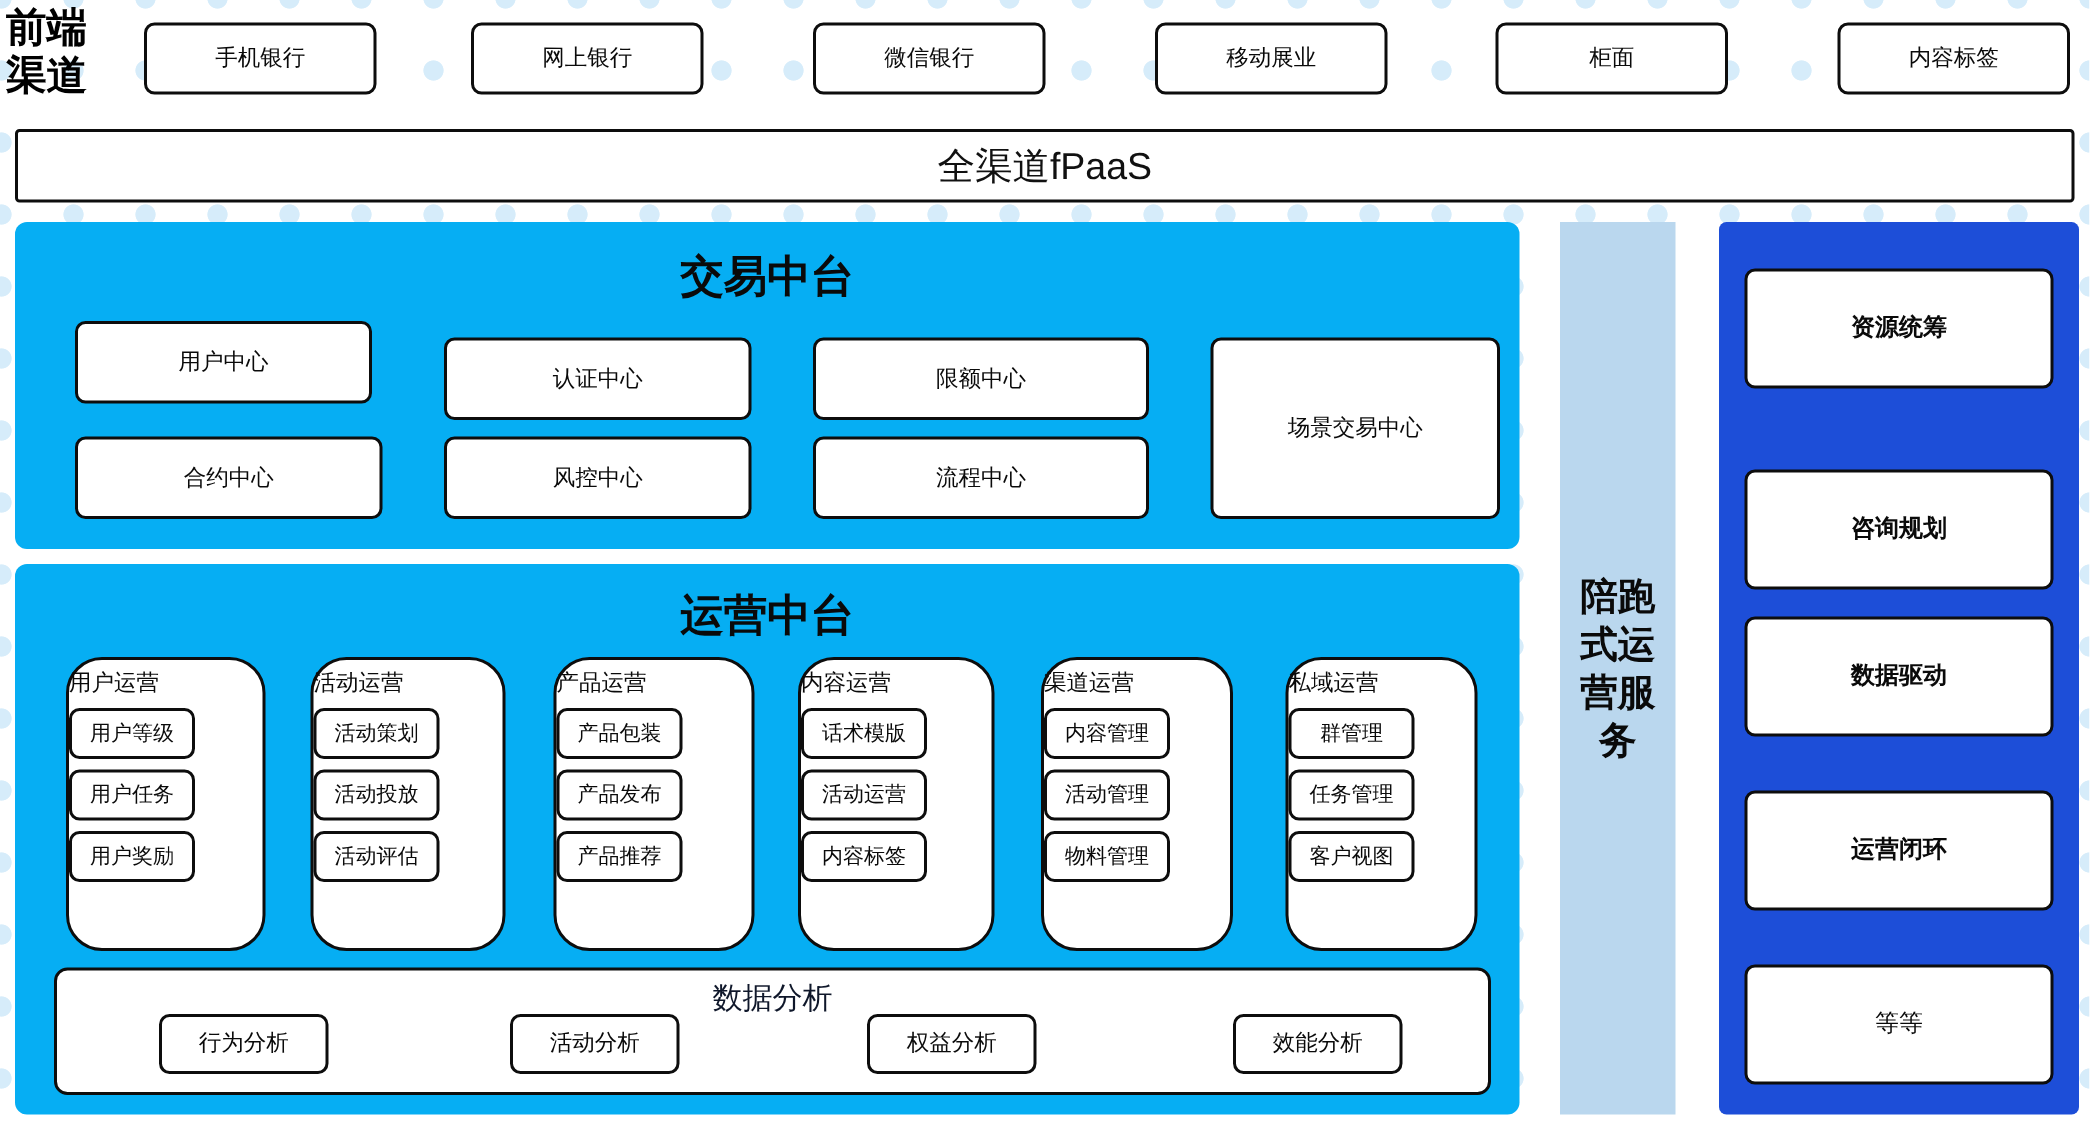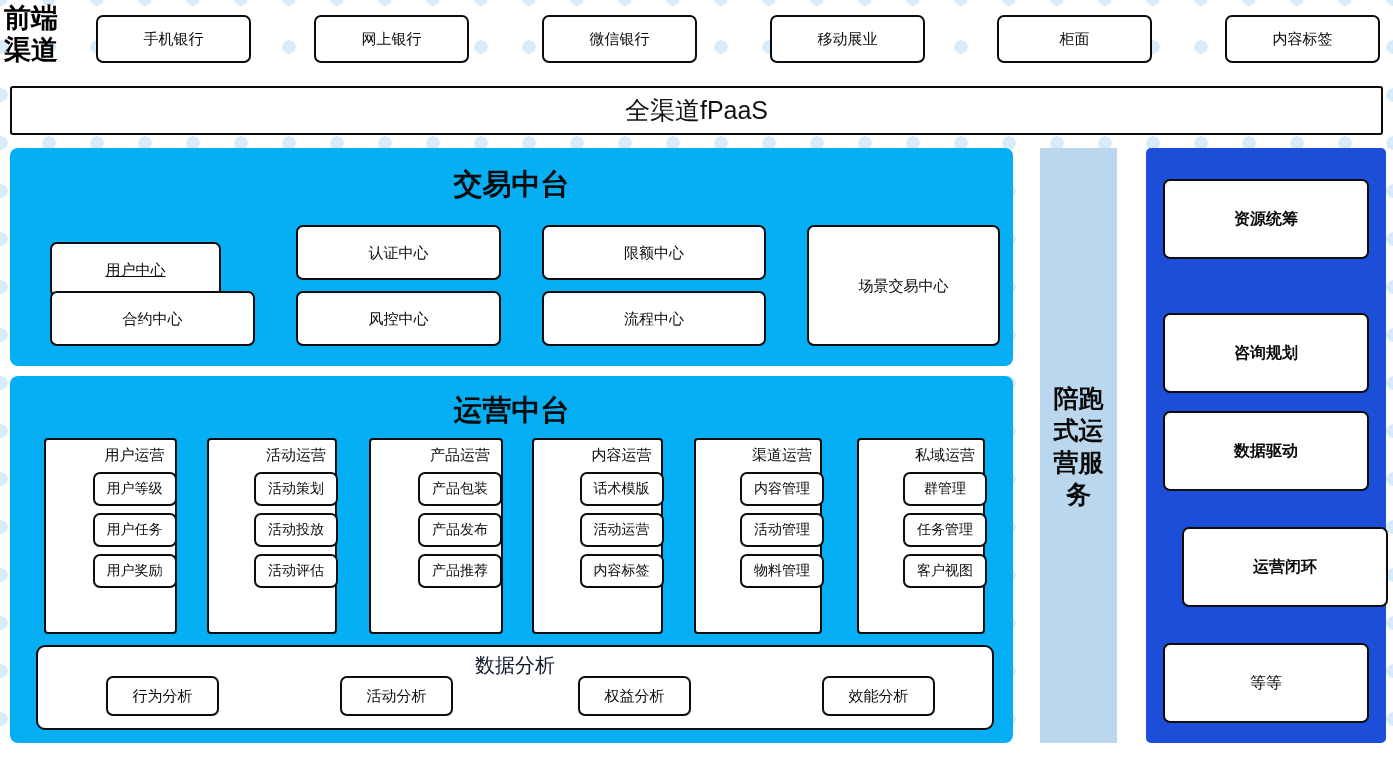--- a/index.html
+++ b/index.html
@@ -89,26 +89,25 @@
   }
 
   
   .trade-box { height: 55px; font-size: 15px; }
 
   
   .ops-col {
     position: absolute;
     background: #ffffff;
     border: 2.5px solid #0d0d0d;
-    border-radius: 4px;
+    border-radius: 24px;
     display: flex;
     flex-direction: column;
-    align-items: center;
+    align-items: flex-start;
     padding-top: 6px;
-    padding-left: 48px;
   }
   .ops-col-title {
     font-size: 15px;
     color: #0a0a0a;
     margin-bottom: 7px;
     white-space: nowrap;
   }
   .ops-item {
     width: 84px;
     height: 34px;
@@ -193,21 +192,21 @@
 
   <div id="channel-label">前端<br>渠道</div>
   <div class="layer" id="channel-row"></div>
 
   <div id="fpaas-bar">
     <span>全渠道fPaaS</span>
   </div>
 
   <div class="blue-panel" id="trade-panel" style="left:10px; top:148px; width:1003px; height:218px;">
     <div class="panel-title" style="top:17px;">交易中台</div>
-  <div class="wbox trade-box" style="left:40px; top:94px; width:171px; height:55px;text-decoration:underline;">
+  <div class="wbox trade-box" style="left:40px; top:66px; width:198px; height:55px;">
         <span>用户中心</span>
       </div>
       <div class="wbox trade-box" style="left:286px; top:77px; width:205px; height:55px;">
         <span>认证中心</span>
       </div>
       <div class="wbox trade-box" style="left:532px; top:77px; width:224px; height:55px;">
         <span>限额中心</span>
       </div>
       <div class="wbox trade-box" style="left:40px; top:143px; width:205px; height:55px;">
         <span>合约中心</span>
@@ -286,21 +285,21 @@
   <div id="right-panel">
       <div class="wbox cap-box" style="top:31px;">
         <span>资源统筹</span>
       </div>
       <div class="wbox cap-box" style="top:165px;">
         <span>咨询规划</span>
       </div>
       <div class="wbox cap-box" style="top:263px;">
         <span>数据驱动</span>
       </div>
-      <div class="wbox cap-box" style="top:379px;margin-left:19px;">
+      <div class="wbox cap-box" style="top:379px;">
         <span>运营闭环</span>
       </div>
       <div class="wbox cap-box plain" style="top:495px;">
         <span>等等</span>
       </div>
     </div>
 
 <div class="wbox channel-box" style="left:96px; z-index:3;">
       <span>手机银行</span>
     </div>

